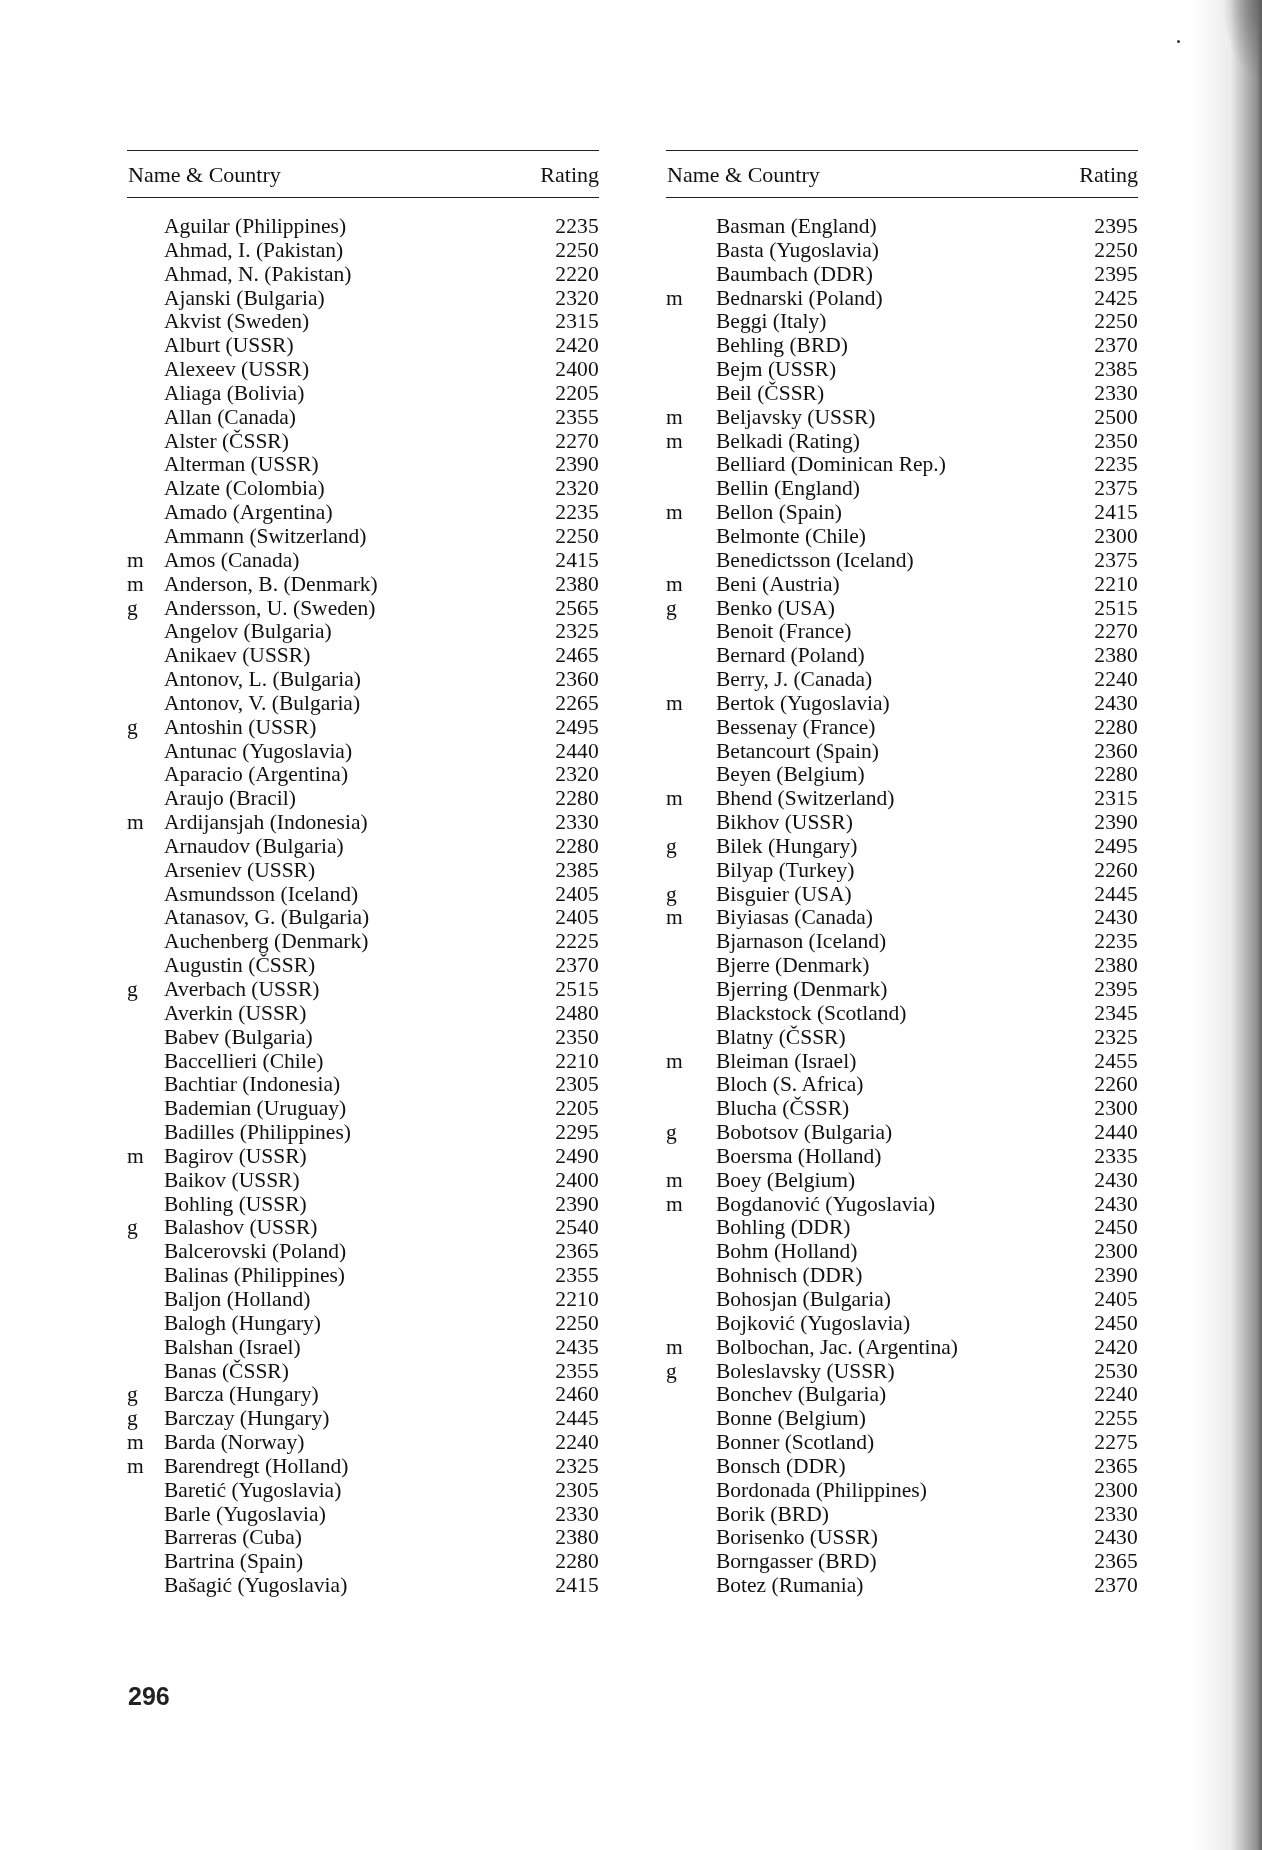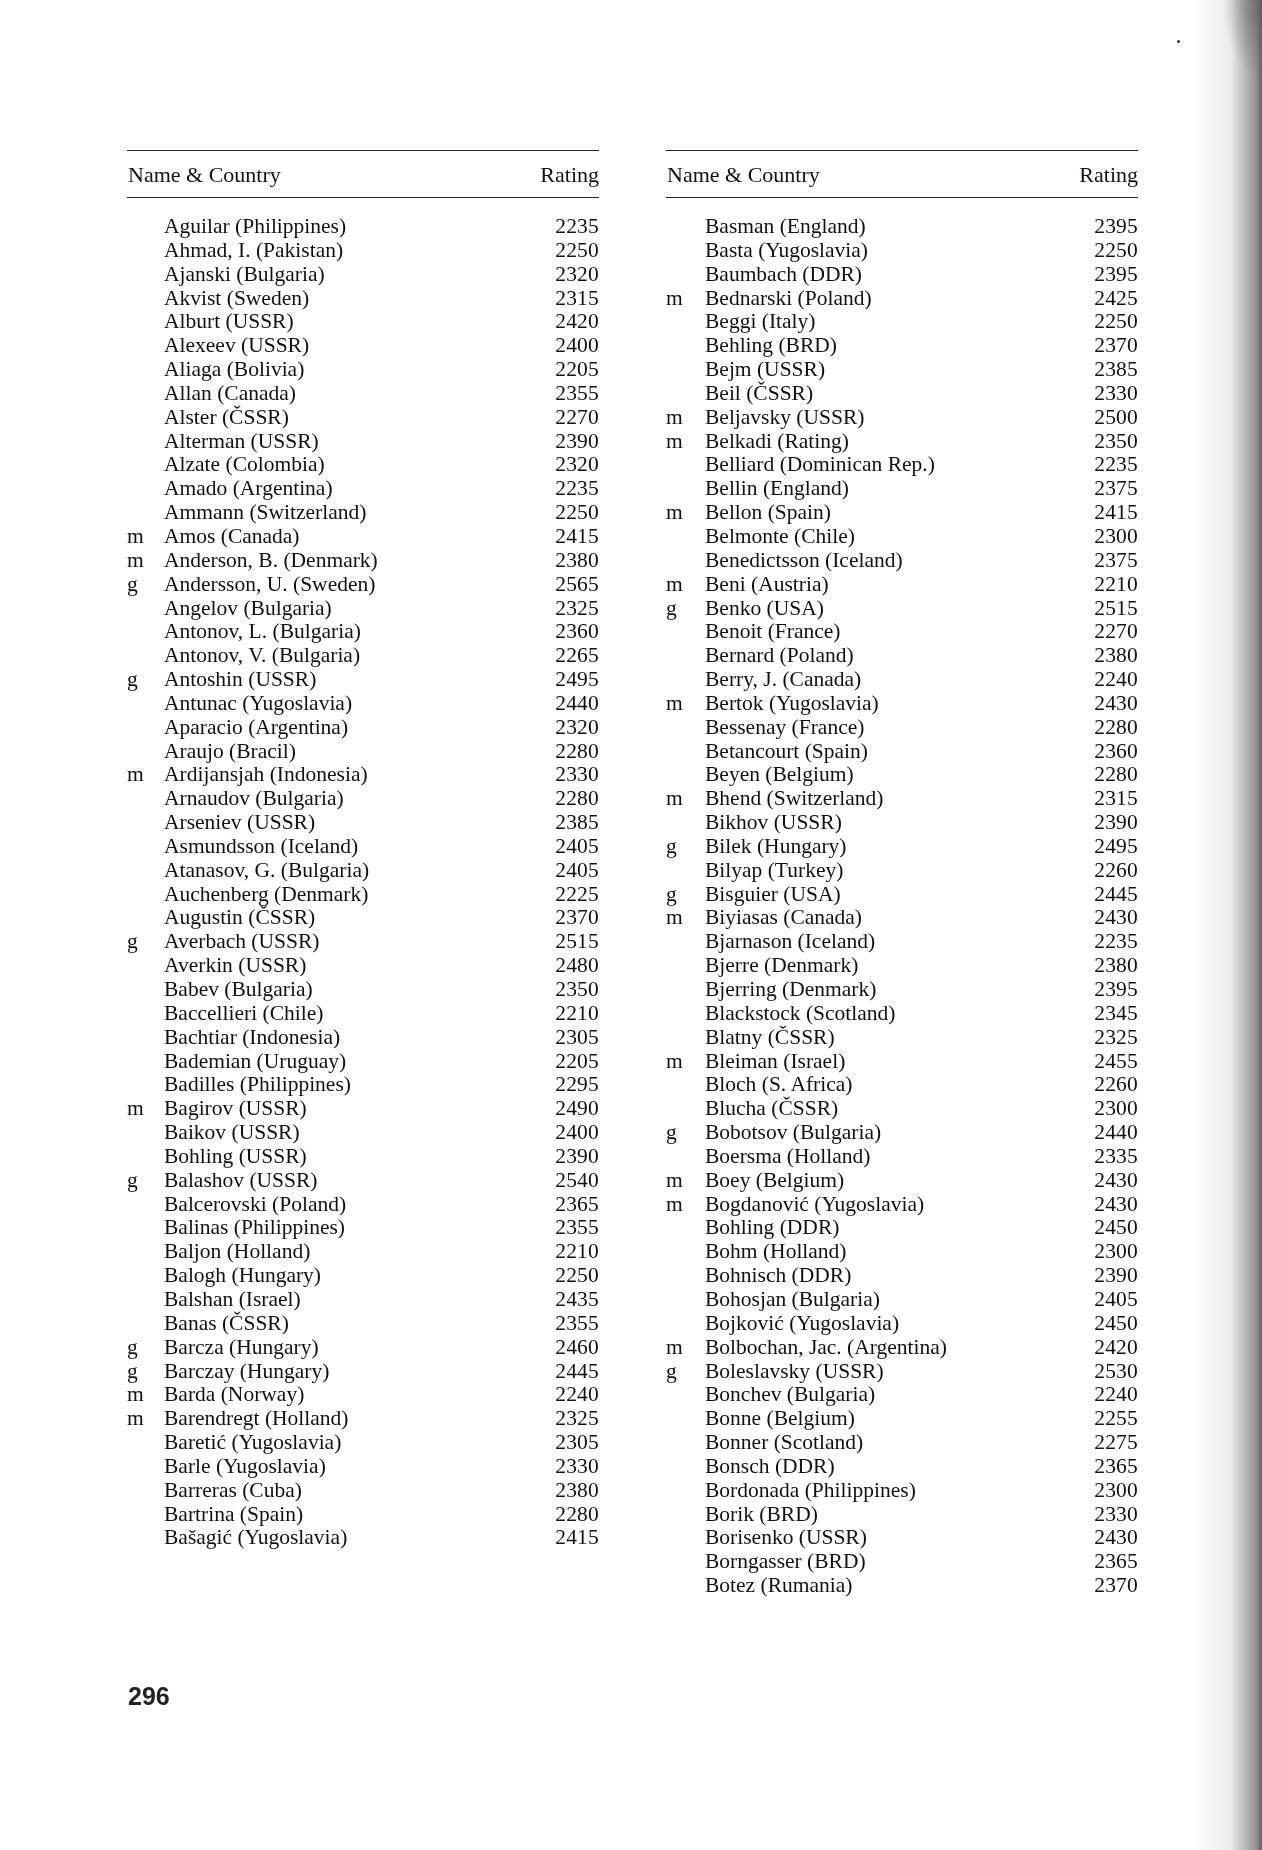--- a/index.html
+++ b/index.html
@@ -31,21 +31,21 @@
   }
   .hdr .nc { padding-left: 1px; }
   .rows { margin-top: 17px; }
   .row {
     position: relative; height: 23.85px; line-height: 23.85px;
     font-size: 21.5px; white-space: nowrap;
   }
   .row .title { position: absolute; left: 0; width: 30px; }
   .row .name { position: absolute; left: 37px; }
   .row .rating { position: absolute; right: 0; text-align: right; letter-spacing: 0.2px; }
-  .col.right .row .name { left: 39px; }
+  .col.right .row .name { left: 50px; }
   .page-number {
     position: absolute; left: 128px; top: 1682px;
     font-family: Liberation Sans, sans-serif;
     font-size: 25px; font-weight: bold; color: #222;
   }
   .speck { position: absolute; width: 3px; height: 3px; border-radius: 50%; background: #333; }
 </style>
 </head>
 <body>
 
@@ -66,20 +66,25 @@
         <span class="name">Aguilar (Philippines)</span>
         <span class="rating">2235</span>
       </div>
       <div class="row">
         <span class="title"></span>
         <span class="name">Ahmad, I. (Pakistan)</span>
         <span class="rating">2250</span>
       </div>
       <div class="row">
         <span class="title"></span>
+        <span class="name">Ahmad, N. (Pakistan)</span>
+        <span class="rating">2220</span>
+      </div>
+      <div class="row">
+        <span class="title"></span>
         <span class="name">Ajanski (Bulgaria)</span>
         <span class="rating">2320</span>
       </div>
       <div class="row">
         <span class="title"></span>
         <span class="name">Akvist (Sweden)</span>
         <span class="rating">2315</span>
       </div>
       <div class="row">
         <span class="title"></span>
@@ -138,20 +143,25 @@
       </div>
       <div class="row">
         <span class="title">g</span>
         <span class="name">Andersson, U. (Sweden)</span>
         <span class="rating">2565</span>
       </div>
       <div class="row">
         <span class="title"></span>
         <span class="name">Angelov (Bulgaria)</span>
         <span class="rating">2325</span>
+      </div>
+      <div class="row">
+        <span class="title"></span>
+        <span class="name">Anikaev (USSR)</span>
+        <span class="rating">2465</span>
       </div>
       <div class="row">
         <span class="title"></span>
         <span class="name">Antonov, L. (Bulgaria)</span>
         <span class="rating">2360</span>
       </div>
       <div class="row">
         <span class="title"></span>
         <span class="name">Antonov, V. (Bulgaria)</span>
         <span class="rating">2265</span>

